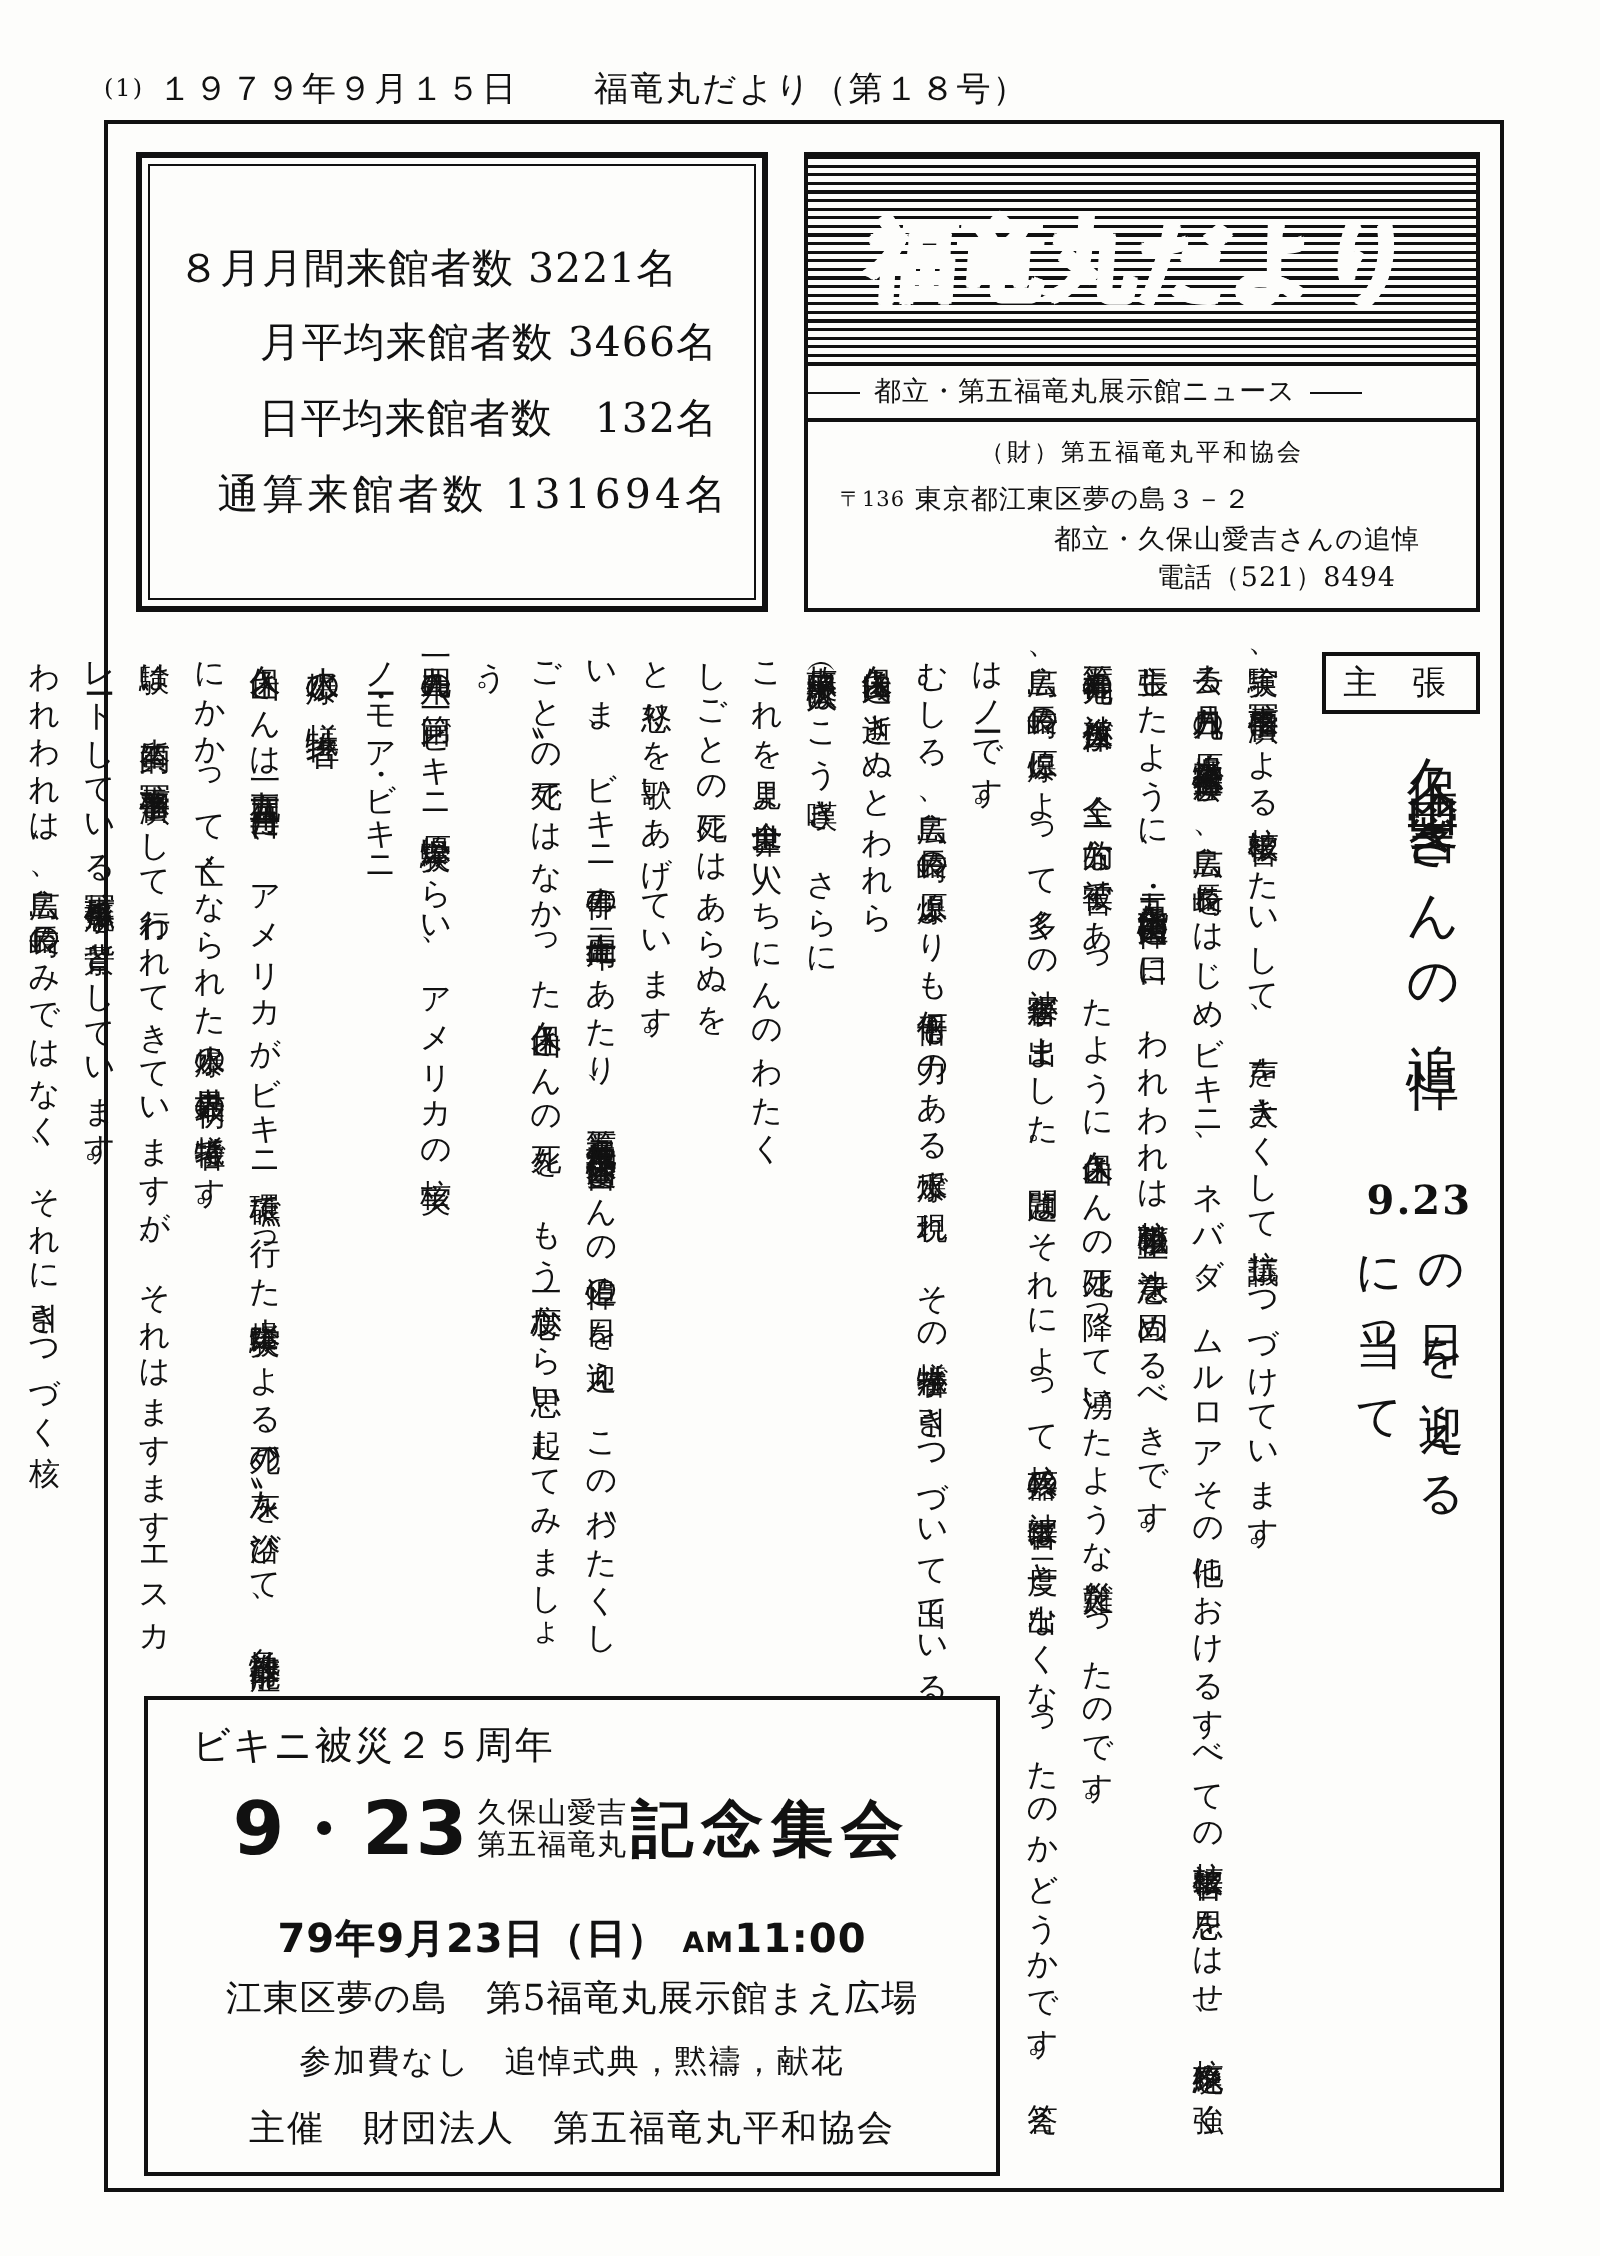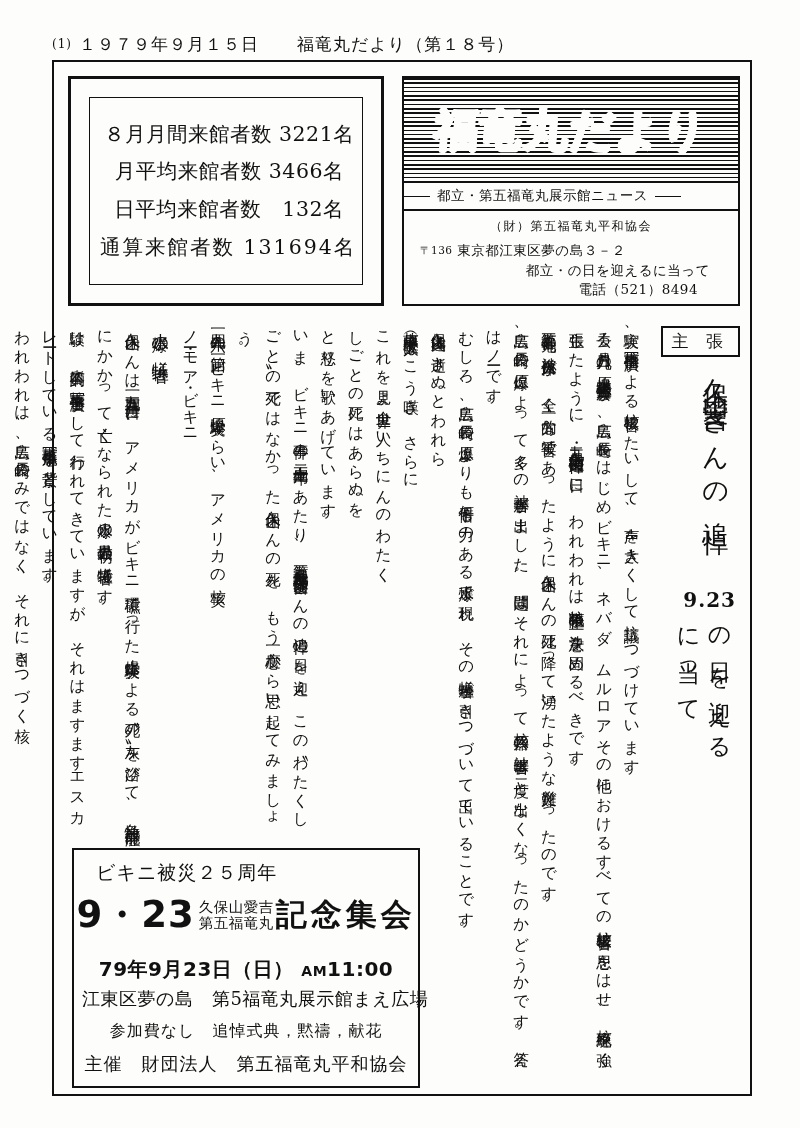--- a/index.html
+++ b/index.html
@@ -25,21 +25,21 @@
     width:700px;height:1036px;
     border:2px solid #111;
     box-sizing:border-box;
     background:#fdfdfb;
   }
   
   .topzone{position:absolute;left:0;top:0;width:700px;height:256px;}
   
   .statsbox{
     position:absolute;left:14px;top:14px;width:316px;height:230px;
-    border:3px solid #111;box-sizing:border-box;padding:18px;
+    border:3px solid #111;box-sizing:border-box;padding:3px;
   }
   .statsbox-inner{
     width:100%;height:100%;border:1px solid #111;box-sizing:border-box;
     display:flex;flex-direction:column;justify-content:center;
     padding:6px 12px 6px 10px;
   }
   .statline{
     font-size:20.5px;letter-spacing:0.5px;white-space:nowrap;
     margin:7px 0;line-height:1.15;
   }
@@ -125,21 +125,21 @@
     align-self:flex-start;margin-top:52px;
   }
   .subhead{
     font-size:17px;letter-spacing:3px;font-weight:500;
   }
   .col-tall{height:740px;}
   .col-short{height:500px;}
   .col-stub{height:255px;}
   
   .eventbox{
-    position:absolute;left:18px;top:786px;width:348px;height:240px;
+    position:absolute;left:18px;top:786px;width:428px;height:240px;
     border:2.5px solid #111;box-sizing:border-box;
     padding:10px 8px 6px 8px;background:#fdfdfb;
   }
   .ev-anniv{font-size:19px;letter-spacing:1px;padding-left:14px;}
   .ev-titlerow{
     display:flex;align-items:center;justify-content:center;
     margin-top:4px;white-space:nowrap;
   }
   .ev-date{
     font-family:"DejaVu Sans","Liberation Sans",sans-serif;
@@ -208,21 +208,21 @@
         <span>都立・第五福竜丸展示館ニュース</span>
         <span class="dash"></span>
       </div>
       <div class="mast-pub">
         <div class="pub-org">（財）第五福竜丸平和協会</div>
         <div class="pub-addr">
           <div class="l1">
             <span class="zip">〒136</span>
             <span>東京都江東区夢の島３－２</span>
           </div>
-          <div class="l2">都立・の日を迎えるに当って</div>
+          <div class="l2">都立・久保山愛吉さんの追悼</div>
           <div class="l3">電話（521）8494</div>
         </div>
       </div>
     </div>
   </div>
 
   <div class="body-area">
 
     <div class="editorial-head">
       <div class="shuchou">主 張</div>

